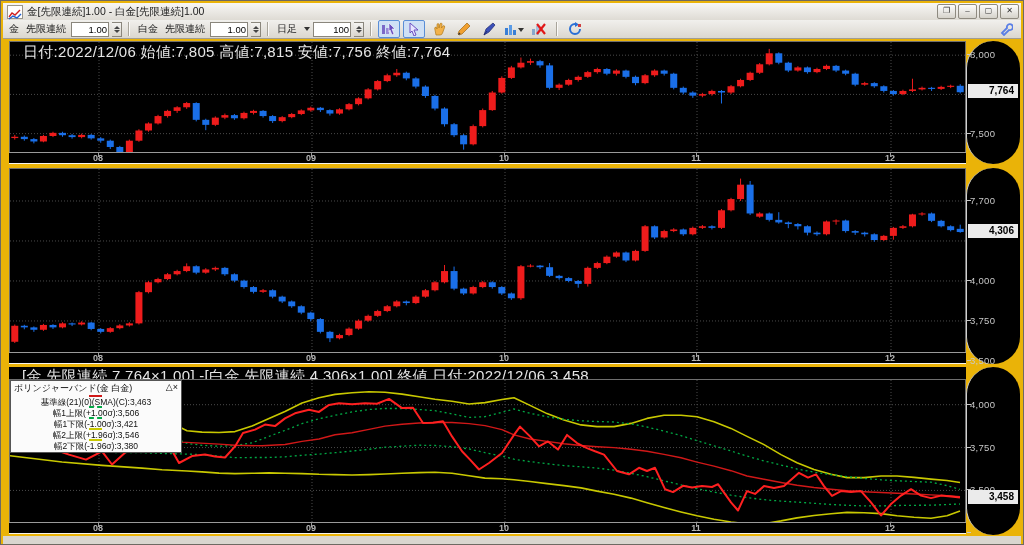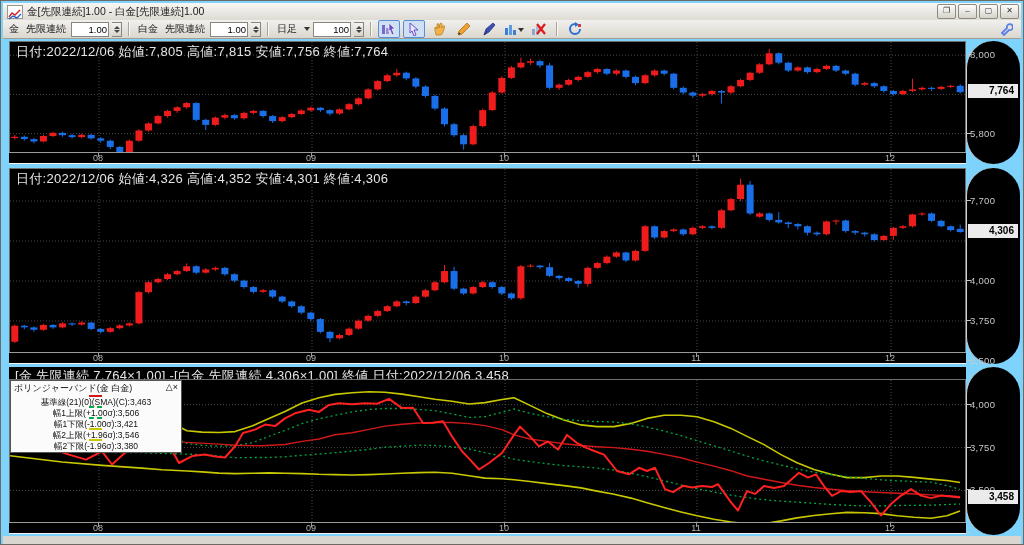--- a/index.html
+++ b/index.html
@@ -1,36 +1,36 @@
 <!DOCTYPE html>
 <html><head>
 <meta charset="utf-8">
 <style>
   html,body{margin:0;padding:0;background:#9a9a9a;font-family:"Liberation Sans","DejaVu Sans",sans-serif;}
-  #win{position:relative;width:1024px;height:545px;background:#7dd3fc;border:1px solid #6e6a63;box-sizing:border-box;overflow:hidden;}
+  #win{position:relative;width:1024px;height:545px;background:#eab308;border:1px solid #6e6a63;box-sizing:border-box;overflow:hidden;}
   .titlebar{position:absolute;left:2px;top:2px;right:2px;height:17px;background:linear-gradient(#f8f7f5,#dedbd4);display:flex;align-items:center;padding:0 2px;box-sizing:border-box;}
   .appicon{width:14px;height:12px;background:#fff;border:1px solid #9a968c;margin:0 4px 0 2px;display:inline-block;}
   .title{font-size:10.5px;color:#1a1a1a;flex:1;white-space:nowrap;overflow:hidden;}
   .winbtns{display:flex;gap:2px;}
   .wbtn{width:17px;height:13px;background:linear-gradient(#fefefe,#d5d2ca);border:1px solid #8e8a80;border-radius:2px;font-size:8px;line-height:11px;text-align:center;color:#333;}
   .toolbar{position:absolute;left:2px;top:19px;right:2px;height:19px;background:linear-gradient(#f1f0ed,#dbd7cf);border-bottom:1px solid #a19d93;display:flex;align-items:center;padding:0 4px;box-sizing:border-box;gap:3px;}
   .tlabel{font-size:10px;color:#1a1a1a;white-space:nowrap;margin:0 2px;}
   .tinput{width:34px;height:13px;background:#fff;border:1px solid #8a867c;font-size:9.5px;display:flex;align-items:center;justify-content:flex-end;padding:0 1px;color:#000;}
   .spin{display:inline-flex;flex-direction:column;gap:1px;width:9px;height:13px;align-items:center;justify-content:center;background:linear-gradient(#f5f4f2,#d8d4cc);border:1px solid #8a867c;border-left:none;}
   .spin b{width:0;height:0;border-left:3px solid transparent;border-right:3px solid transparent;}
   .spin .up{border-bottom:3px solid #444;}
   .spin .dn{border-top:3px solid #444;}
   .tsep{width:1px;height:14px;background:#a8a49a;border-right:1px solid #fbfaf8;margin:0 3px;}
   .tbtn{width:20px;height:16px;display:flex;align-items:center;justify-content:center;border:1px solid transparent;border-radius:2px;}
   .tbtn.sel{border:1px solid #5a8ed6;background:#cfe0f5;}
   .ddarrow{width:0;height:0;border-left:3px solid transparent;border-right:3px solid transparent;border-top:4px solid #333;margin-left:2px;}
   .plot{position:absolute;left:8px;width:955px;background:#000;border:1px solid #6f6f6f;box-sizing:content-box;}
   .plot svg{position:absolute;left:0;top:0;}
-  .phead{position:absolute;left:6px;top:1px;font-size:13px;color:#e6e6e6;white-space:nowrap;letter-spacing:0.3px;text-shadow:0 0 1px #000;}
-  .xstrip{position:absolute;left:8px;width:957px;height:12px;background:#000;border-top:1px solid #9a9a9a;border-bottom:1px solid #f4f3ef;box-sizing:border-box;}
+  .phead{position:absolute;left:13px;top:1px;font-size:15px;color:#e6e6e6;white-space:nowrap;letter-spacing:0.3px;text-shadow:0 0 1px #000;}
+  .xstrip{position:absolute;left:8px;width:957px;height:12px;background:#000;border-top:1px solid #9a9a9a;border-bottom:1px solid #f4f3ef;box-sizing:border-box;font-weight:bold;}
   .xlab{position:absolute;top:0;width:24px;text-align:center;font-size:9px;color:#b4b4b4;}
   .xtick{position:absolute;top:0;width:1px;height:4px;background:#9a9a9a;}
   .yaxis{position:absolute;left:965px;width:54px;background:#000;border-left:1px solid #d0d0d0;box-sizing:border-box;border-radius:27px;}
   .ylab{position:absolute;left:3px;font-size:9.5px;color:#c8c8c8;letter-spacing:0.3px;}
   .ytick{position:absolute;left:0;width:4px;height:1px;background:#c8c8c8;}
   .ptag{position:absolute;left:1px;width:50px;height:14px;background:#ebebeb;color:#000;font-size:10px;font-weight:bold;text-align:right;padding:1px 4px 0 0;box-sizing:border-box;}
   .p3head{position:absolute;left:8px;top:366px;width:957px;height:12px;background:#000;}
   .p3head .phead{top:0;}
   .legend{position:absolute;left:9px;top:379px;width:172px;background:#fbfbfb;border:1px solid #555;padding:1px 3px 2px 3px;box-sizing:border-box;z-index:5;}
   .legrow{display:flex;align-items:center;height:11px;flex-direction:column;}
@@ -367,21 +367,21 @@
       <div class="xtick" style="left: 495px;"></div>
       <div class="xlab" style="left: 483px;">10</div>
       <div class="xtick" style="left: 687px;"></div>
       <div class="xlab" style="left: 675px;">11</div>
       <div class="xtick" style="left: 881px;"></div>
       <div class="xlab" style="left: 869px;">12</div>
     </div>
   <div class="yaxis" id="ya0" style="top:40px;height:123px;">
       <div class="ylab" style="top: 8.18117px;">8,000</div>
       <div class="ytick" style="top: 13.1812px;"></div>
-      <div class="ylab" style="top: 86.6405px;">5,800</div>
+      <div class="ylab" style="top: 86.6405px;">7,500</div>
       <div class="ytick" style="top: 91.6405px;"></div>
       <div class="ptag" style="top: 43.214px;">7,764</div>
     </div>
 
   <div class="plot" id="plot1" style="top:167px;height:183px;">
     <svg id="svg1" width="955" height="183">
         <line x1="0" y1="31.99300699300699" x2="955" y2="31.99300699300699" stroke="#4a4a4a" stroke-width="1" stroke-dasharray="1 2"></line>
         <line x1="0" y1="71.98426573426573" x2="955" y2="71.98426573426573" stroke="#4a4a4a" stroke-width="1" stroke-dasharray="1 2"></line>
         <line x1="0" y1="111.97552447552447" x2="955" y2="111.97552447552447" stroke="#4a4a4a" stroke-width="1" stroke-dasharray="1 2"></line>
         <line x1="0" y1="151.96678321678323" x2="955" y2="151.96678321678323" stroke="#4a4a4a" stroke-width="1" stroke-dasharray="1 2"></line>
@@ -584,21 +584,20 @@
         <rect x="908.5250000000001" y="44.47027972027972" width="7" height="1" fill="#ee1c1c"></rect>
         <line x1="921.575" y1="43.51048951048951" x2="921.575" y2="53.10839160839161" stroke="#1a6fe8" stroke-width="1"></line>
         <rect x="918.075" y="44.47027972027972" width="7" height="7.358391608391614" fill="#1a6fe8"></rect>
         <line x1="931.1250000000001" y1="50.86888111888112" x2="931.1250000000001" y2="58.38723776223777" stroke="#1a6fe8" stroke-width="1"></line>
         <rect x="927.6250000000001" y="51.828671328671334" width="7" height="5.438811188811179" fill="#1a6fe8"></rect>
         <line x1="940.6750000000001" y1="56.307692307692314" x2="940.6750000000001" y2="62.38636363636363" stroke="#1a6fe8" stroke-width="1"></line>
         <rect x="937.1750000000001" y="57.26748251748251" width="7" height="3.83916083916084" fill="#1a6fe8"></rect>
         <line x1="950.225" y1="55.667832167832174" x2="950.225" y2="63.82604895104895" stroke="#1a6fe8" stroke-width="1"></line>
         <rect x="946.725" y="59.82692307692308" width="7" height="3.1993006993007" fill="#1a6fe8"></rect>
       </svg>
-    <div class="phead">日付:2022/12/06  始値:4,326  高値:4,352  安値:4,301  終値:4,306</div>
   </div>
   <div class="xstrip" id="xs1" style="top:351px;">
       <div class="xtick" style="left: 89px;"></div>
       <div class="xlab" style="left: 77px;">08</div>
       <div class="xtick" style="left: 302px;"></div>
       <div class="xlab" style="left: 290px;">09</div>
       <div class="xtick" style="left: 495px;"></div>
       <div class="xlab" style="left: 483px;">10</div>
       <div class="xtick" style="left: 687px;"></div>
       <div class="xlab" style="left: 675px;">11</div>

